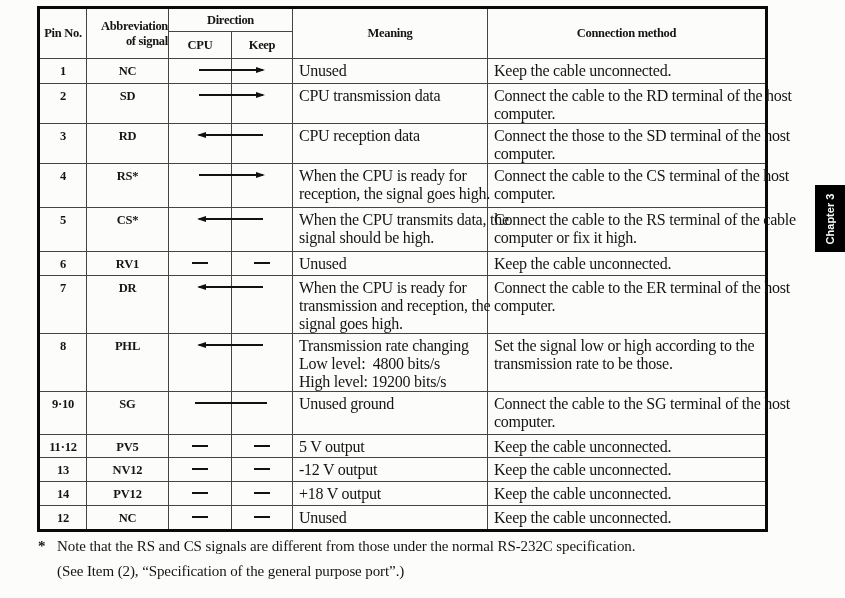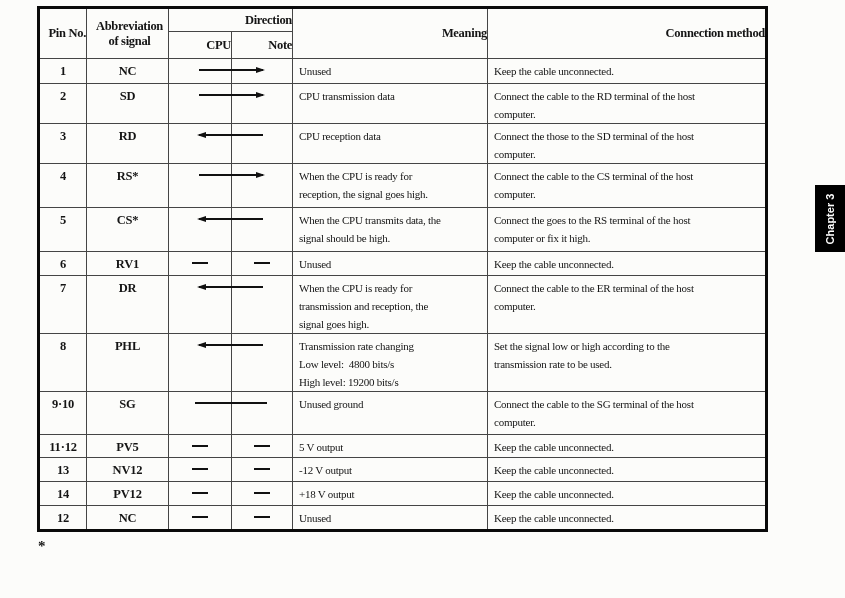--- a/index.html
+++ b/index.html
@@ -9,32 +9,32 @@
     font-family:"Liberation Serif","DejaVu Serif",serif;
   }
   .table-wrap{position:absolute;left:37px;top:6px;}
   table{
     border-collapse:collapse;table-layout:fixed;width:728px;
     border:3px solid #0a0a0a;
   }
   th,td{border:1.6px solid #454545;padding:0;overflow:visible;}
   th{
     font-size:12.5px;font-weight:bold;letter-spacing:-0.3px;
-    vertical-align:middle;text-align:right;line-height:15px;
+    vertical-align:middle;text-align:center;line-height:15px;
   }
   tr.h1{height:24px;}
   tr.h2{height:27px;}
-  .h-abbr{text-align:center;padding-left:4px;}
+  .h-abbr{text-align:right;padding-left:4px;}
   .c-pin,.c-abbr{
     font-weight:bold;font-size:12.5px;letter-spacing:-0.2px;
     text-align:center;vertical-align:top;padding-top:4px;line-height:16px;
   }
   .c-text{
     vertical-align:top;padding:3px 2px 0 6px;
-    font-size:11px;line-height:18px;letter-spacing:-0.25px;margin-left:25px;
+    font-size:16px;line-height:18px;letter-spacing:-0.25px;margin-left:25px;
   }
   .tline{white-space:nowrap;}
   .c-dir,.c-dirhalf{vertical-align:top;position:relative;padding:0;}
   .dir-divider{position:absolute;left:61.5px;top:0;bottom:0;width:1.6px;background:#454545;}
   .dirline{height:0;border-top:2px solid #111;margin:10px auto 0;position:relative;width:64px;}
   .dirline.plain{width:72px;}
   .arr-r::after{
     content:"";position:absolute;right:-2px;top:-4.5px;width:0;height:0;
     border-left:9px solid #111;border-top:3.5px solid transparent;border-bottom:3.5px solid transparent;
   }
@@ -76,21 +76,21 @@
         <th rowspan="2" class="h-abbr">
           <div>Abbreviation</div>
           <div>of signal</div>
         </th>
         <th colspan="2">Direction</th>
         <th rowspan="2">Meaning</th>
         <th rowspan="2">Connection method</th>
       </tr>
       <tr class="h2">
         <th>CPU</th>
-        <th>Note</th>
+        <th>Keep</th>
       </tr>
     </thead>
     <tbody id="tbody">
         <tr style="height: 25px;">
           <td class="c-pin">1</td>
           <td class="c-abbr">NC</td>
           <td class="c-dir" colspan="2">
             <div class="dir-divider"></div>
             <div class="dirline arr-r"></div>
           </td>
@@ -152,21 +152,21 @@
           <td class="c-abbr">CS*</td>
           <td class="c-dir" colspan="2">
             <div class="dir-divider"></div>
             <div class="dirline arr-l"></div>
           </td>
           <td class="c-text">
             <div class="tline">When the CPU transmits data, the</div>
             <div class="tline">signal should be high.</div>
           </td>
           <td class="c-text">
-            <div class="tline">Connect the goes to the RS terminal of the host</div>
+            <div class="tline">Connect the cable to the RS terminal of the cable</div>
             <div class="tline">computer or fix it high.</div>
           </td>
         </tr>
         <tr style="height: 24px;">
           <td class="c-pin">6</td>
           <td class="c-abbr">RV1</td>
           <td class="c-dirhalf">
             <div class="dash"></div>
           </td>
           <td class="c-dirhalf">
@@ -203,21 +203,21 @@
             <div class="dir-divider"></div>
             <div class="dirline arr-l"></div>
           </td>
           <td class="c-text">
             <div class="tline">Transmission rate changing</div>
             <div class="tline">Low level:&nbsp; 4800 bits/s</div>
             <div class="tline">High level: 19200 bits/s</div>
           </td>
           <td class="c-text">
             <div class="tline">Set the signal low or high according to the</div>
-            <div class="tline">transmission rate to be used.</div>
+            <div class="tline">transmission rate to be those.</div>
           </td>
         </tr>
         <tr style="height: 43px; padding-left: 32px;">
           <td class="c-pin">9·10</td>
           <td class="c-abbr">SG</td>
           <td class="c-dir" colspan="2">
             <div class="dir-divider"></div>
             <div class="dirline plain"></div>
           </td>
           <td class="c-text">
@@ -296,14 +296,16 @@
   </table>
 </div>
 
 <div class="chapter-tab">
   <span>Chapter 3</span>
 </div>
 
 <div class="footnote">
   <div class="fn-marker">*</div>
   <div class="fn-lines">
+    <div>Note that the RS and CS signals are different from those under the normal RS-232C specification.</div>
+    <div>(See Item (2), “Specification of the general purpose port”.)</div>
   </div>
 </div>
 
 </body></html>

